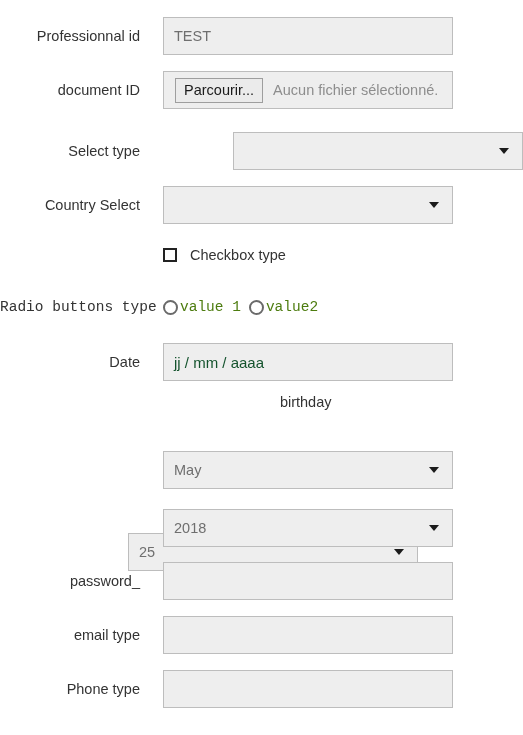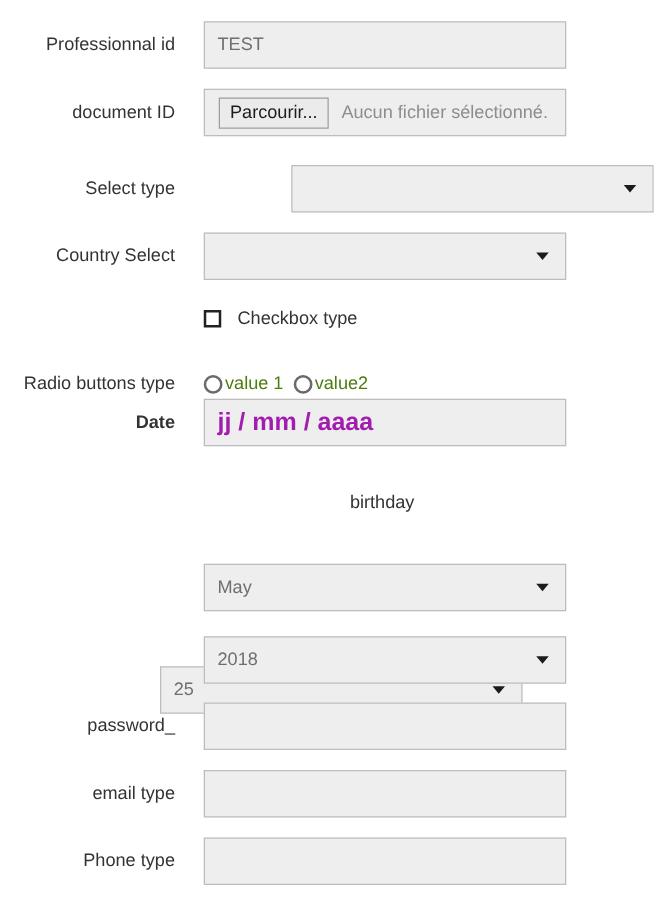--- a/index.html
+++ b/index.html
@@ -50,22 +50,22 @@
     width: 290px;
     height: 38px;
     background: #eeeeee;
     border: 1px solid #bdbdbd;
     display: flex;
     align-items: center;
     padding: 0 10px;
     font-size: 14.5px;
   }
   .placeholder-text {
-    color: #a21caf;
-    font-size: 20px;
+    color: #14532d;
+    font-size: 15px;
     white-space: nowrap;
   }
   .value-text {
     color: #6f6f6f;
     font-size: 14.5px;
     white-space: nowrap;
   }
   .select .arrow {
     position: absolute;
     right: 14px;
@@ -182,33 +182,33 @@
   <div class="row" style="top:236px;">
     <div class="label"></div>
     <div class="control">
       <div class="checkbox-wrap">
         <span class="checkbox-box"></span>
         <span class="checkbox-label">Checkbox type</span>
       </div>
     </div>
   </div>
 
-  <div class="row" style="top:288px;">
+  <div class="row" style="top:288px;font-family:Liberation Mono, monospace;">
     <div class="label">Radio buttons type</div>
     <div class="control">
       <div class="radio-wrap">
         <span class="radio-circle"></span>
         <span class="radio-label">value 1</span>
         <span class="radio-circle"></span>
         <span class="radio-label">value2</span>
       </div>
     </div>
   </div>
 
-  <div class="row" style="top:319px;font-weight:bold;">
+  <div class="row" style="top:343px;">
     <div class="label">Date</div>
     <div class="control">
       <div class="field">
         <span class="placeholder-text">jj / mm / aaaa</span>
       </div>
     </div>
   </div>
 
   <div class="row" style="top:393px;flex-direction:column;">
     <div class="label">birthday</div>

